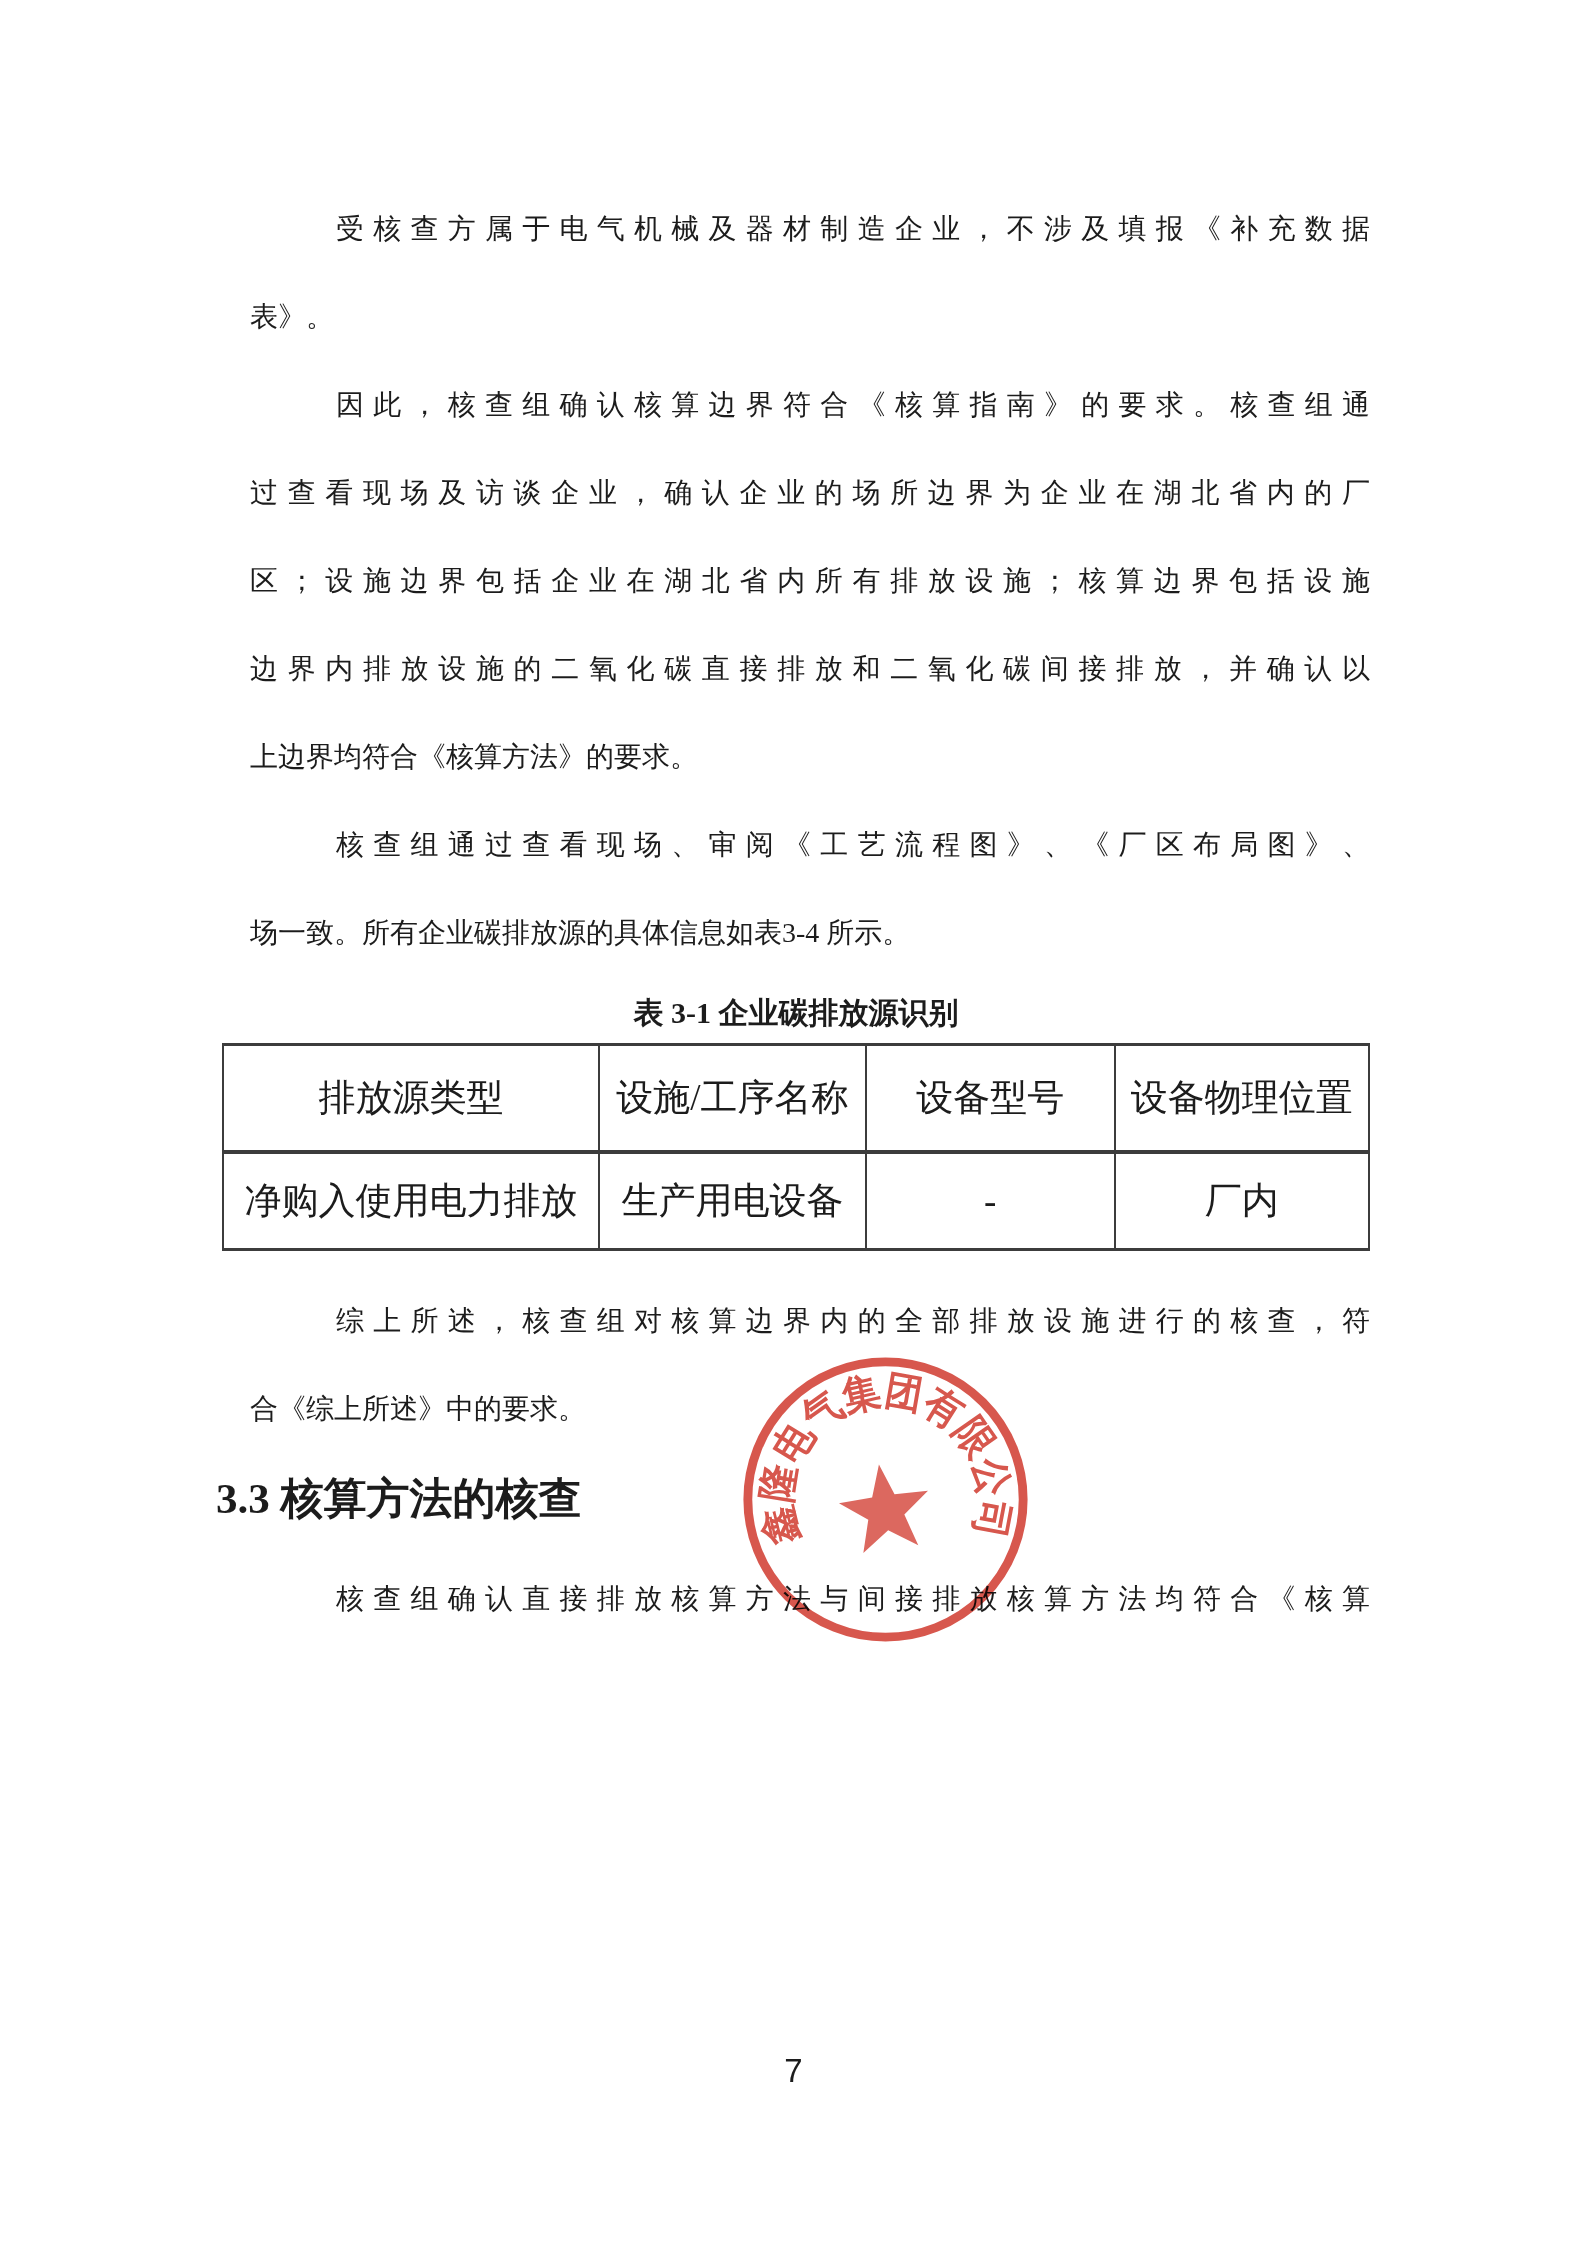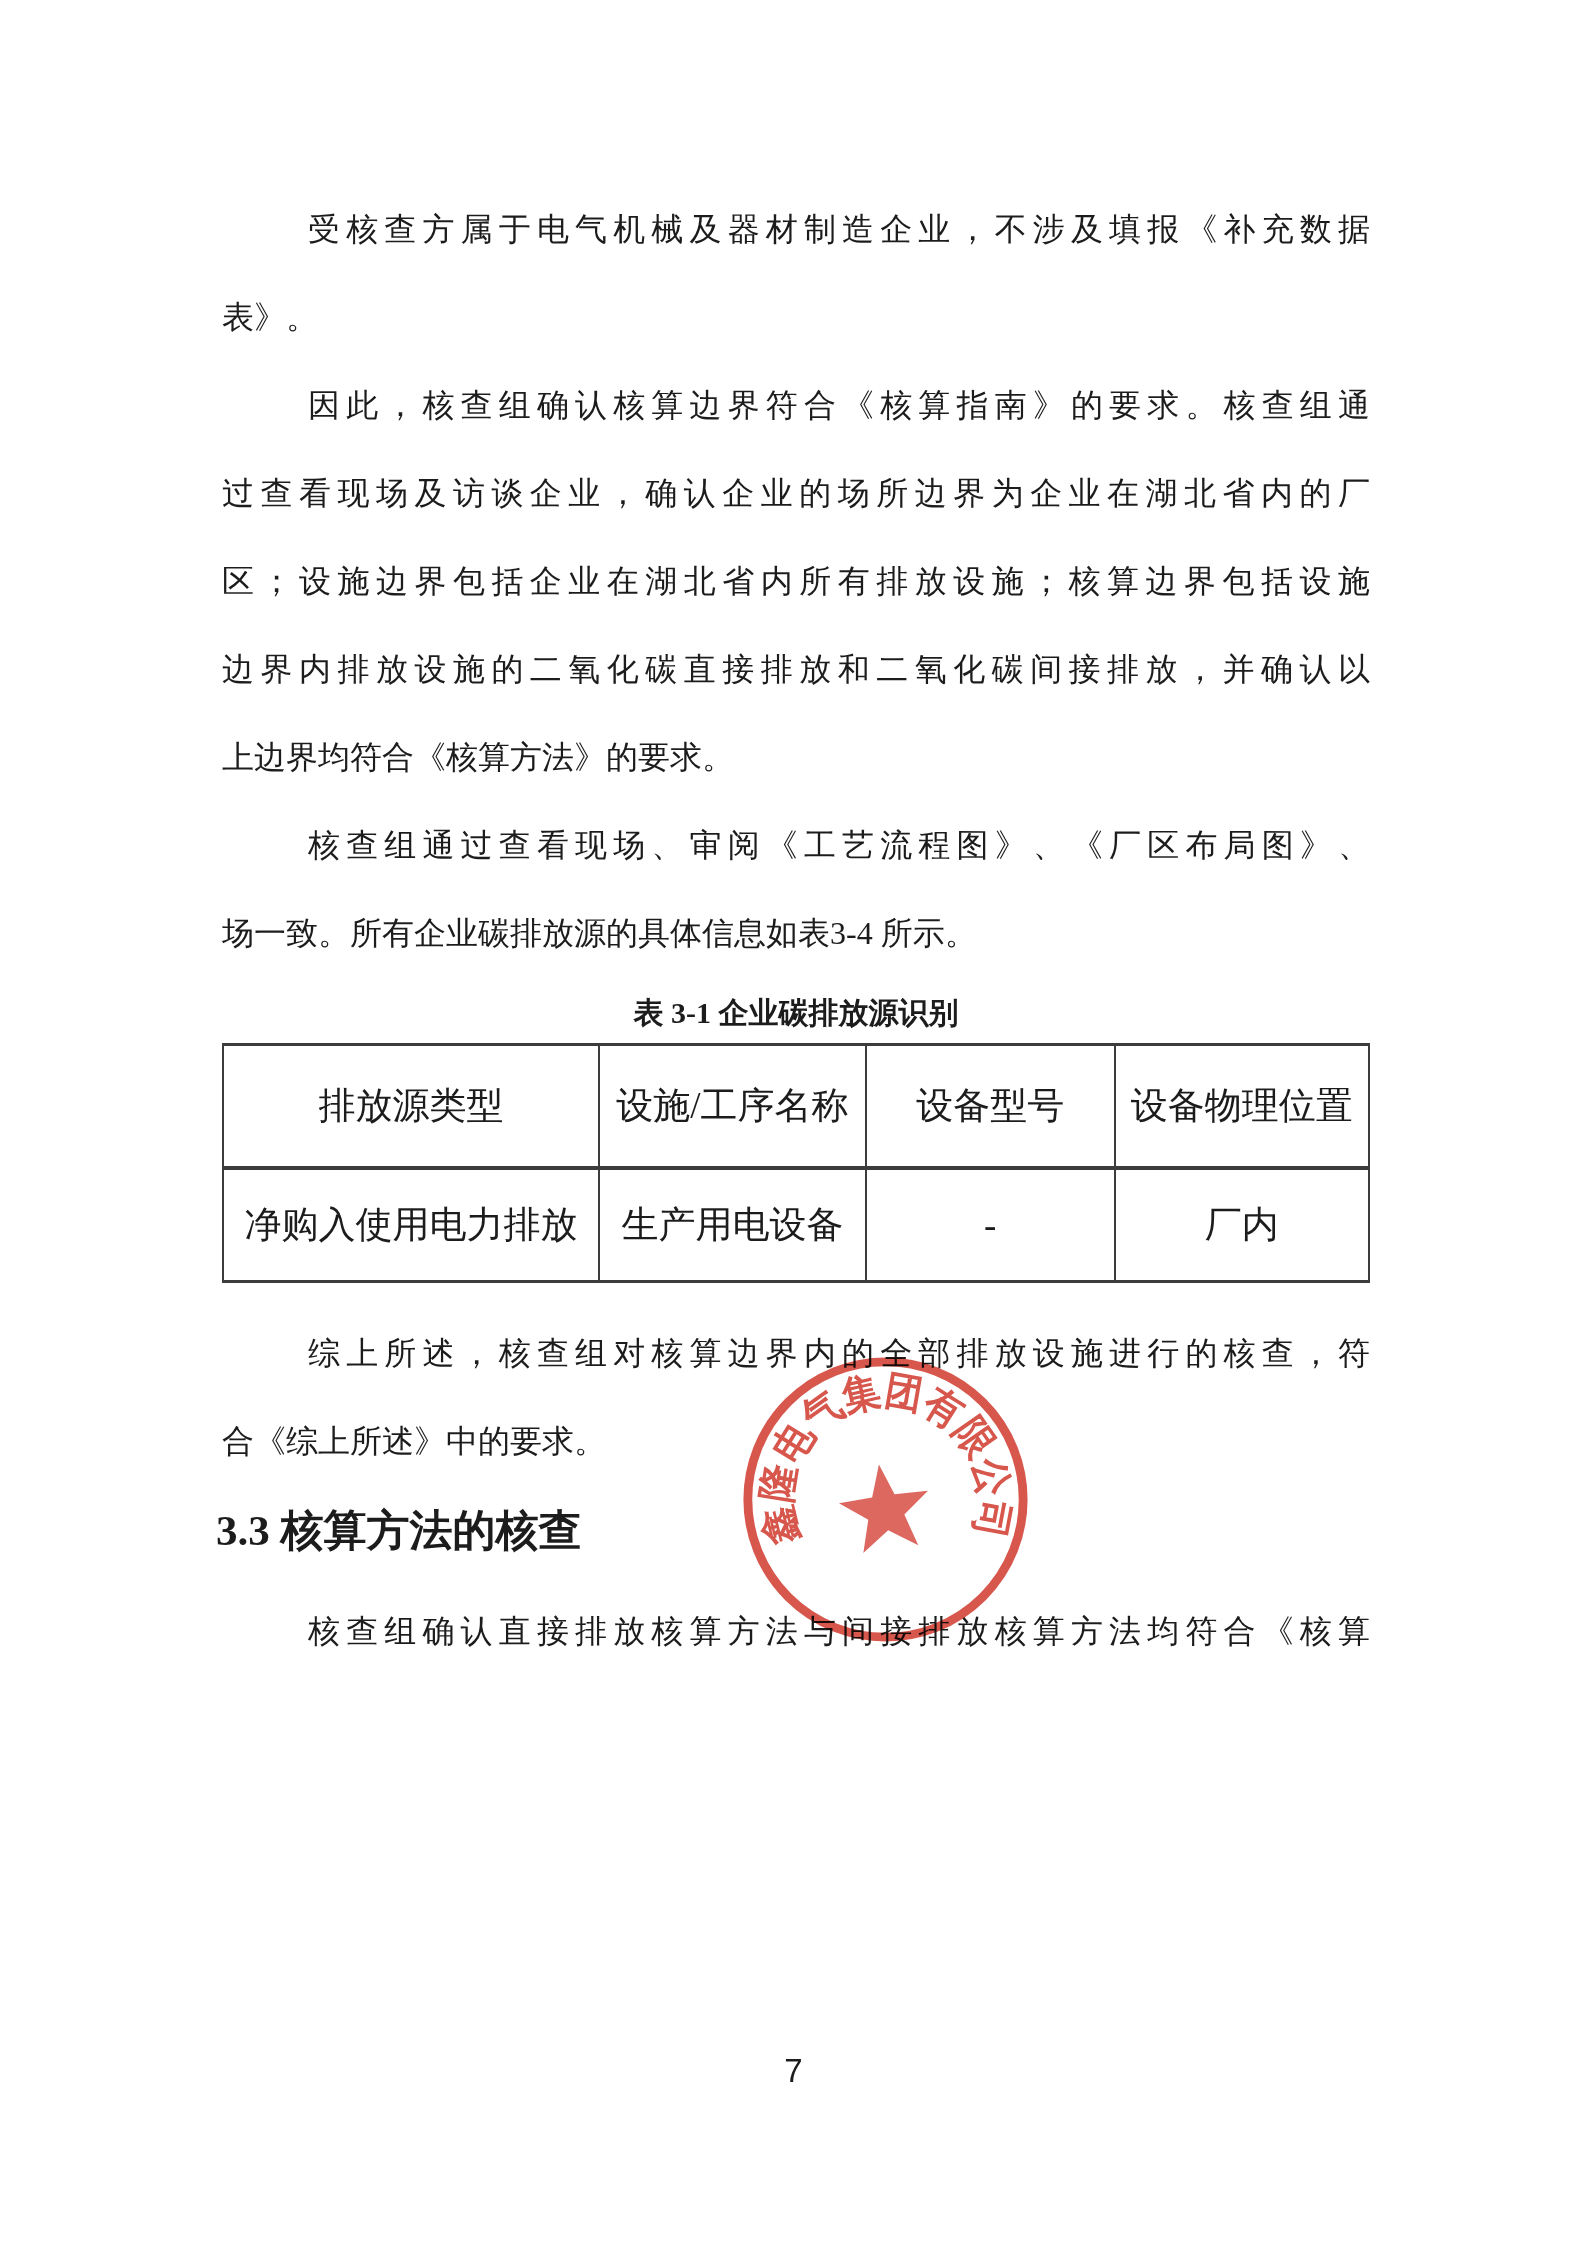--- a/index.html
+++ b/index.html
@@ -9,22 +9,23 @@
     height: 2245px;
     background: #ffffff;
     font-family: "Liberation Serif", "DejaVu Serif", serif;
     color: #1c1c1c;
     overflow: hidden;
   }
   .content {
     margin: 185px 217px 0 222px; 
   }
   .para {
-    font-size: 32px;
+    font-size: 28px;
     line-height: 88px;
+    margin-left: 28px;
   }
   .para .tline {
     text-align: justify;
     text-align-last: justify;
   }
   .para .tline.last {
     text-align-last: left;
   }
   .para .tline.first {
     text-indent: 86px; 
@@ -51,21 +52,21 @@
   table.src col.c1 { width: 32.8%; }
   table.src col.c2 { width: 23.3%; }
   table.src col.c3 { width: 21.7%; }
   table.src col.c4 { width: 22.2%; }
   table.src th, table.src td {
     border: 2px solid #3c3c3c;
     text-align: center;
     vertical-align: middle;
     font-size: 37px;
     font-weight: normal;
-    padding: 12px;
+    padding: 4px;
   }
   table.src tr.head th {
     height: 96px;
     border-top: 3px solid #3c3c3c;
     border-bottom: 4px solid #3c3c3c;
   }
   table.src tr.body td {
     height: 86px;
     border-bottom: 3px solid #3c3c3c;
   }

